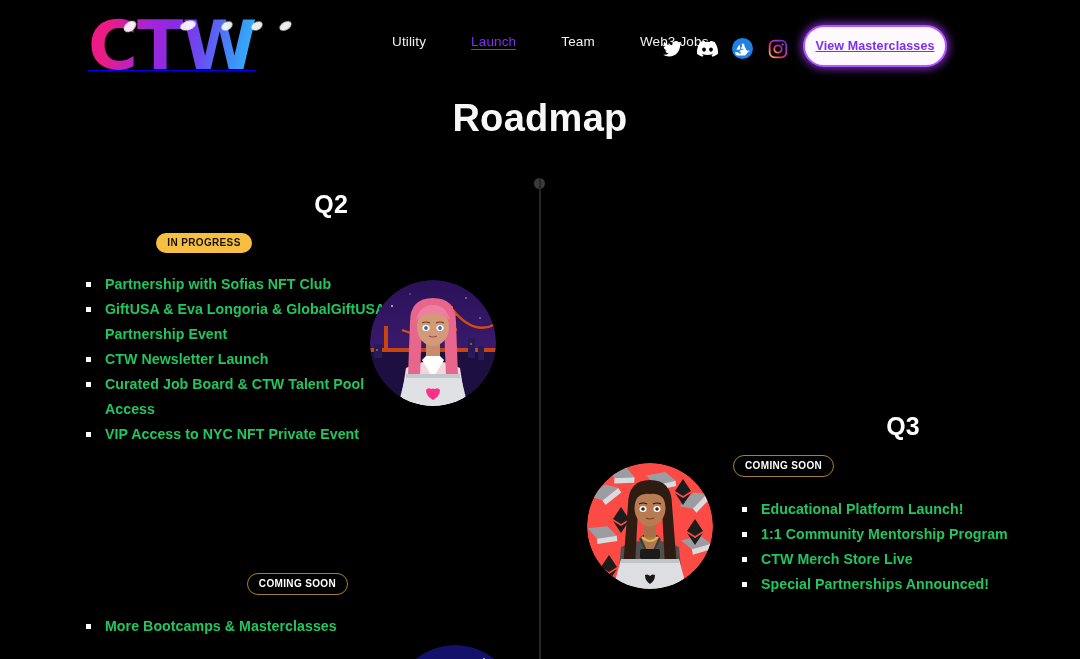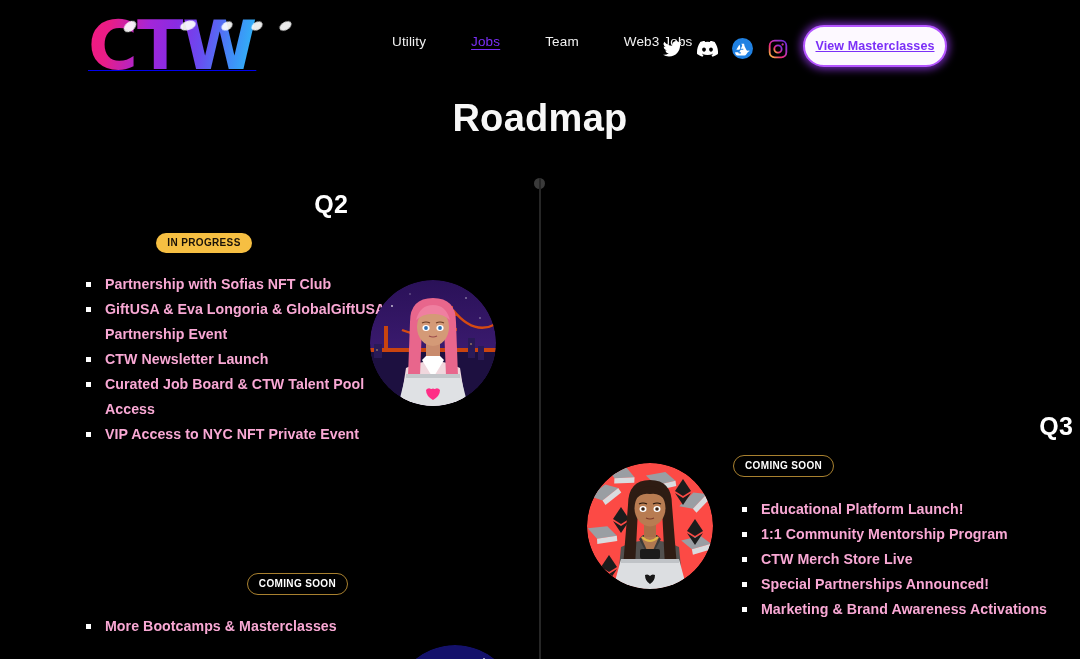--- a/index.html
+++ b/index.html
@@ -89,42 +89,42 @@
   .badge {
     display:inline-flex; align-items:center; justify-content:center;
     font-size:10px; font-weight:600; letter-spacing:.35px;
     border-radius:11px; padding:4px 11px 5px; white-space:nowrap;
   }
   .badge-progress { background:#f6bf42; color:#1a1208; }
   .badge-soon { background:transparent; color:#fff; border:1px solid #a8802f; }
 
   ul.q-list { list-style:none; }
   ul.q-list li {
-    position:relative; color:#f9a8d4; font-size:14.2px; font-weight:bold;
+    position:relative; color:#22c55e; font-size:14.2px; font-weight:bold;
     line-height:25px; padding-left:19px; margin-bottom:0px; letter-spacing:.05px;
   }
   ul.q-list li::before {
     content:""; position:absolute; left:0; top:10px;
     width:5px; height:5px; background:#fff;
   }
 
   
   .q2 { position:absolute; left:60px; top:190px; width:420px; }
   .q2 .q-head { text-align:right; padding-right:0; display:block; width:288px; }
   .q2 .badge-row { width:288px; text-align:center; margin-top:13px; }
   .q2 ul.q-list { margin-top:19px; margin-left:26px; width:300px; }
 
   .q2-avatar {
     position:absolute; left:370px; top:280px;
     width:126px; height:126px; border-radius:50%; overflow:hidden;
   }
 
   
   .q3 { position:absolute; left:733px; top:412px; width:340px; }
-  .q3 .q-head { text-align:right; }
+  .q3 .q-head { text-align:center; }
   .q3 .badge-row { margin-top:14px; }
   .q3 ul.q-list { margin-top:20px; margin-left:9px; width:330px; }
 
   .q3-avatar {
     position:absolute; left:587px; top:463px;
     width:126px; height:126px; border-radius:50%; overflow:hidden;
   }
 
   
   .q4 { position:absolute; left:60px; top:560px; width:420px; }
@@ -148,21 +148,21 @@
       <span class="logo-text">CTW</span>
       <span class="logo-gloss" style="left:35px;  top:12px; width:14px; height:9px;  transform:rotate(-38deg);"></span>
       <span class="logo-gloss" style="left:92px;  top:11px; width:16px; height:9px;  transform:rotate(-18deg);"></span>
       <span class="logo-gloss" style="left:133px; top:12px; width:12px; height:8px;  transform:rotate(-30deg);"></span>
       <span class="logo-gloss" style="left:163px; top:12px; width:12px; height:8px;  transform:rotate(-30deg);"></span>
       <span class="logo-gloss" style="left:191px; top:12px; width:13px; height:8px;  transform:rotate(-30deg);"></span>
     </a>
 
     <nav class="nav">
       <a class="nav-link" href="#">Utility</a>
-      <a class="nav-link active" href="#">Jobs</a>
+      <a class="nav-link active" href="#">Launch</a>
       <a class="nav-link" href="#">Team</a>
       <a class="nav-link last" href="#">Web3 Jobs</a>
     </nav>
 
     <div class="socials">
       <a class="soc" href="#">
         <svg width="19" height="16" viewBox="0 0 24 20">
             <path fill="#ffffff" d="M24 2.4a9.6 9.6 0 0 1-2.83.78A4.93 4.93 0 0 0 23.34.37a9.86 9.86 0 0 1-3.13 1.2A4.92 4.92 0 0 0 11.8 6.03 13.97 13.97 0 0 1 1.67.9a4.92 4.92 0 0 0 1.52 6.57 4.9 4.9 0 0 1-2.23-.62v.06a4.92 4.92 0 0 0 3.95 4.83 4.94 4.94 0 0 1-2.22.08 4.93 4.93 0 0 0 4.6 3.42A9.88 9.88 0 0 1 0 17.3a13.94 13.94 0 0 0 7.55 2.21c9.06 0 14.01-7.5 14.01-14.01l-.02-.64A10 10 0 0 0 24 2.4z"></path>
           </svg>
       </a>
@@ -282,21 +282,20 @@
   <div class="q3">
     <div class="q-head">Q3</div>
     <div class="badge-row">
       <span class="badge badge-soon">COMING SOON</span>
     </div>
     <ul class="q-list">
       <li>Educational Platform Launch!</li>
       <li>1:1 Community Mentorship Program</li>
       <li>CTW Merch Store Live</li>
       <li>Special Partnerships Announced!</li>
-      <li>Marketing &amp; Brand Awareness Activations</li>
     </ul>
   </div>
 
   <div class="q3-avatar">
     <svg width="126" height="126" viewBox="0 0 126 126">
       <defs>
         <clipPath id="c3">
             <circle cx="63" cy="63" r="63"></circle>
           </clipPath>
         <g id="lap3">

